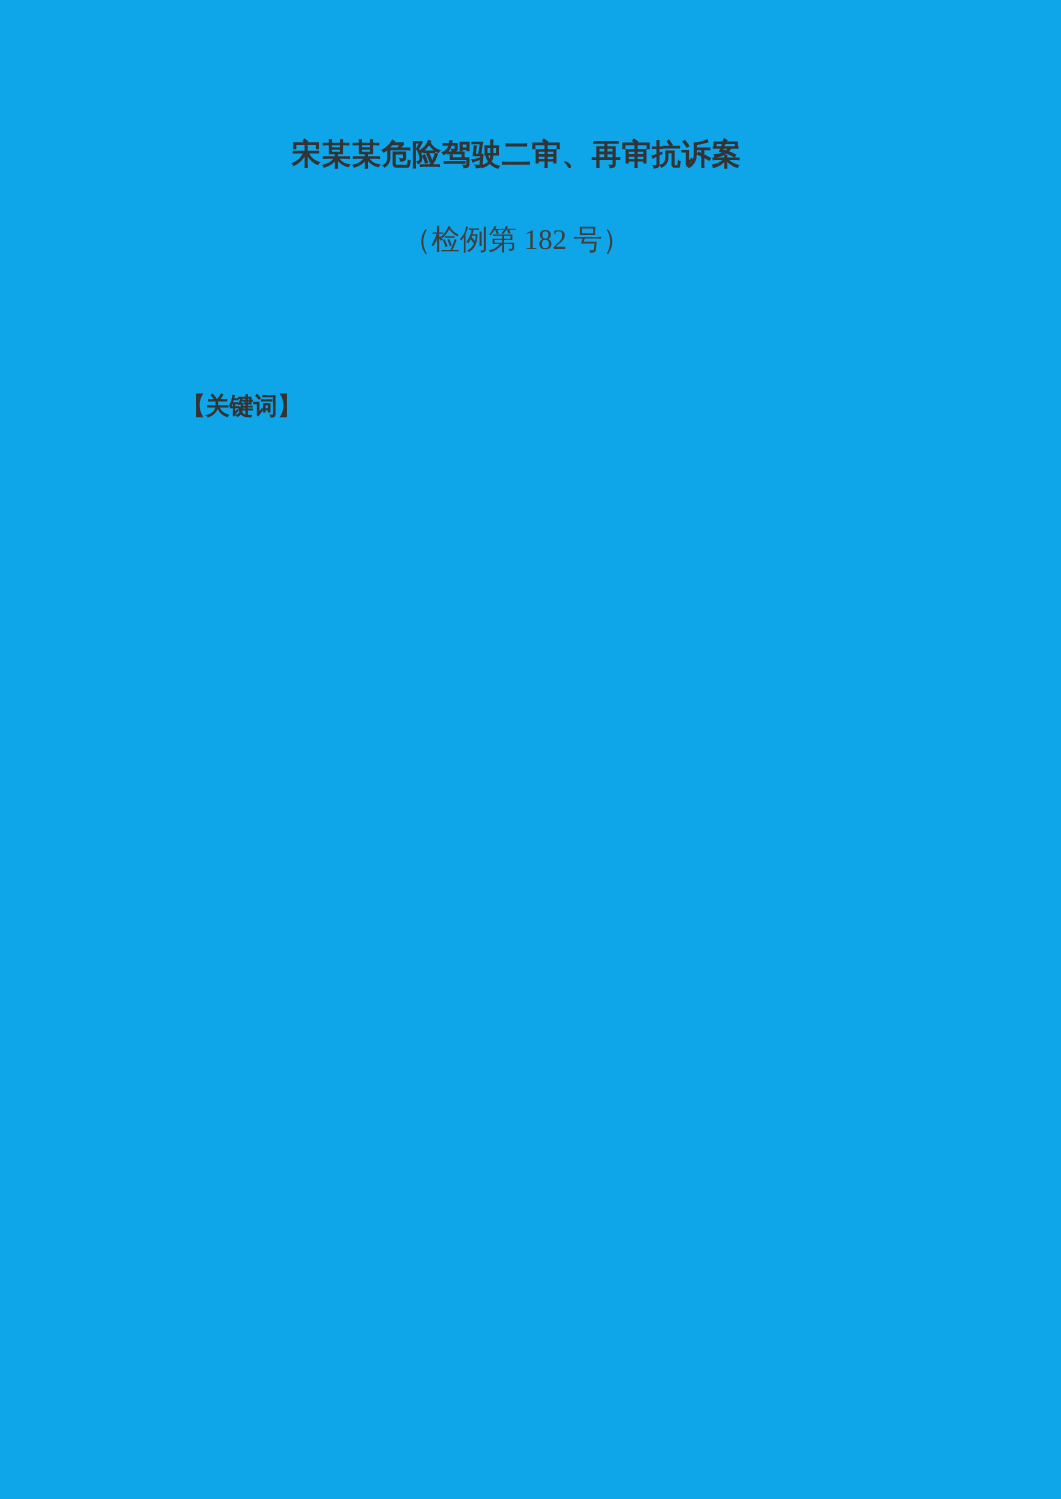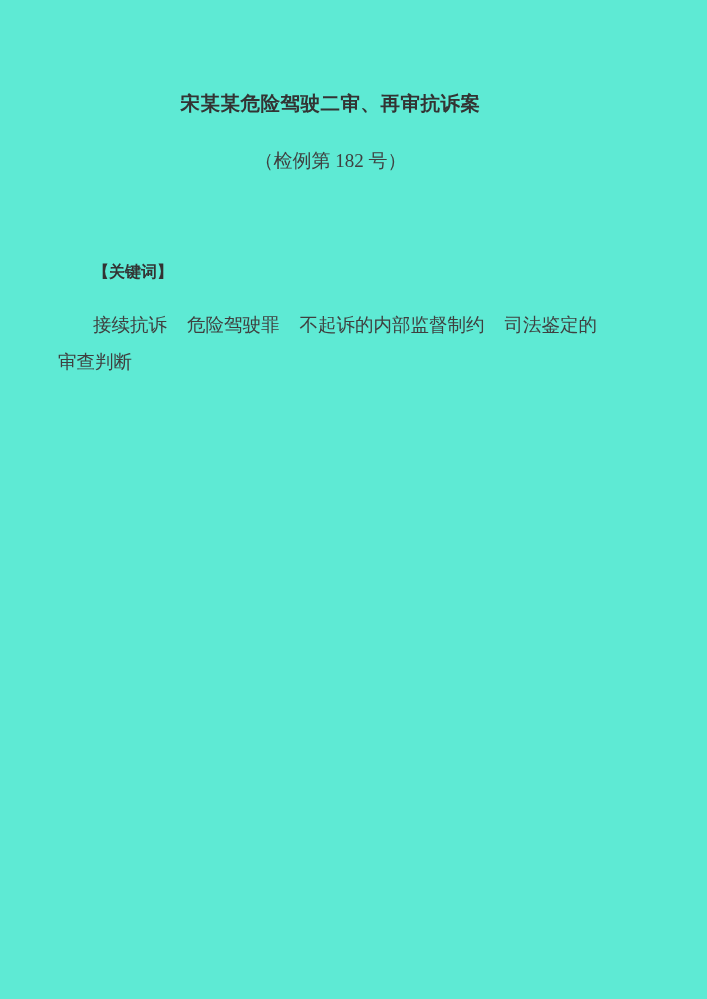--- a/index.html
+++ b/index.html
@@ -6,22 +6,22 @@
     margin: 0;
     padding: 0;
     background: #ffffff;
   }
   .page {
     position: relative;
     width: 707px;
     height: 999px;
     box-sizing: border-box;
     margin: 0 auto;
-    padding: 88px 104px 0 58px;
-    background: #5eead4;
+    padding: 88px 104px 0 86px;
+    background: #0ea5e9;
     font-family: "Liberation Sans", "DejaVu Sans", sans-serif;
     color: #3f3f3f;
     font-size: 18.5px;
     line-height: 37px;
     overflow: hidden;
   }
   .doc-title {
     margin: 0;
     font-size: 19.5px;
     line-height: 30px;
@@ -67,18 +67,17 @@
 <body>
 
 <div class="page">
 
   <h1 class="doc-title">宋某某危险驾驶二审、再审抗诉案</h1>
 
   <p class="case-number">（检例第 182 号）</p>
 
   <h2 class="section-heading heading-keywords">【关键词】</h2>
 
-  <p class="keywords-para"><span class="kw">接续抗诉</span><span class="kw">危险驾驶罪</span><span class="kw">不起诉的内部监督制约</span><span class="kw">司法鉴定的审查判断</span></p>
 
 
 
 
 </div>
 
 </body></html>

